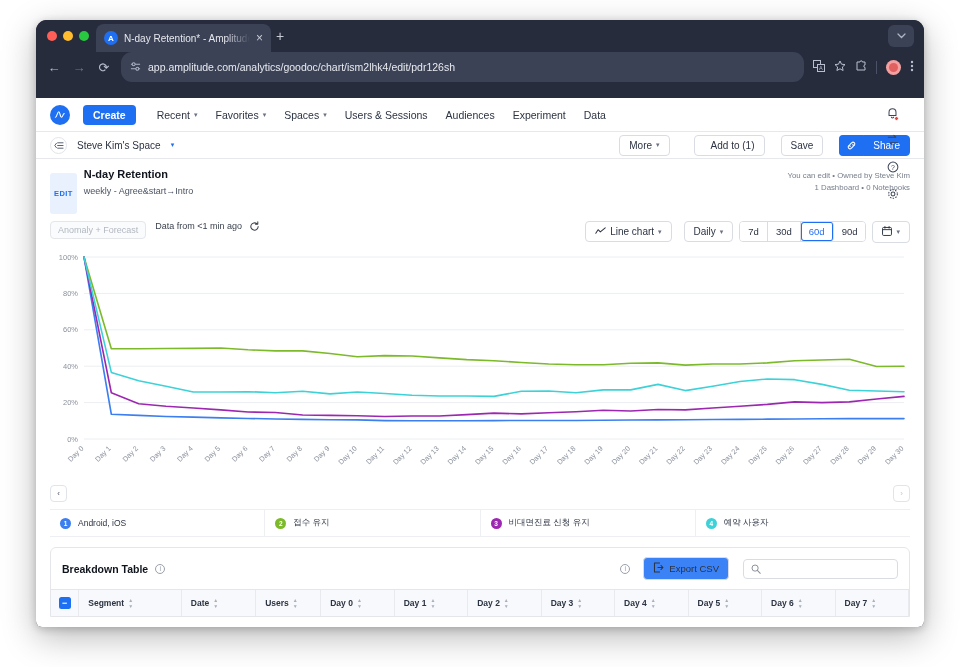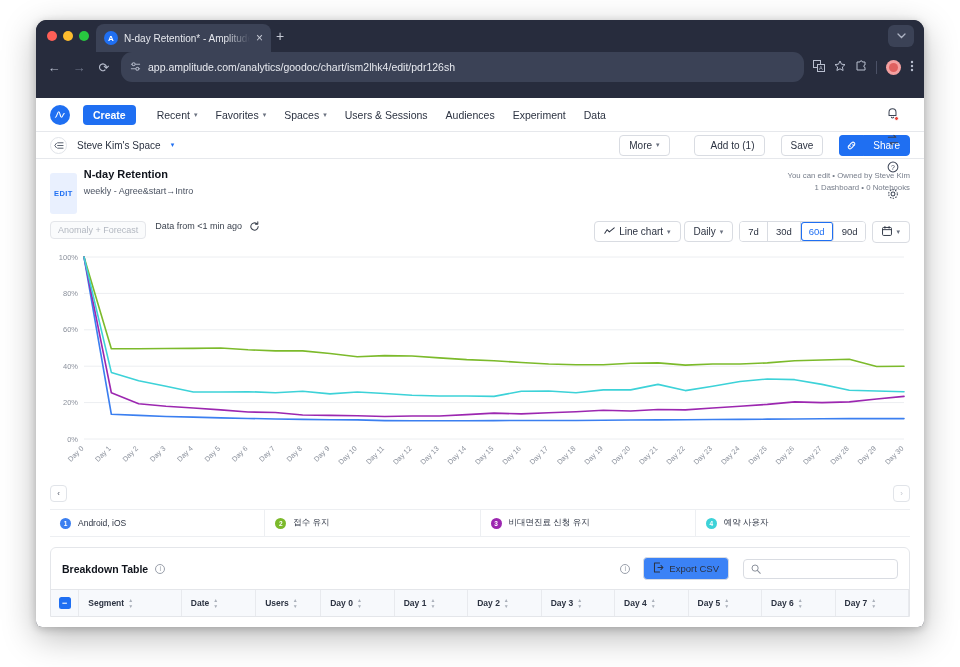--- a/index.html
+++ b/index.html
@@ -512,21 +512,21 @@
         <div class="ctrl-spacer"></div>
         <div class="btn">
           <span>
             <svg width="11" height="8" viewBox="0 0 12 9">
                 <path d="M0.7 7l2.6-4 2.5 2.6L11.3 1" fill="none" stroke="#2c3342" stroke-width="1.15" stroke-linecap="round" stroke-linejoin="round"></path>
               </svg>
           </span>
           <span>Line chart</span>
           <span class="caret">▾</span>
         </div>
-        <div class="btn" style="margin-left:3px;">
+        <div class="btn" style="margin-left:12px;">
           <span>Daily</span>
           <span class="caret">▾</span>
         </div>
         <div class="seg-group">
           <div class="seg">7d</div>
           <div class="seg">30d</div>
           <div class="seg active">60d</div>
           <div class="seg">90d</div>
         </div>
         <div class="btn" style="margin-left:6px;">

